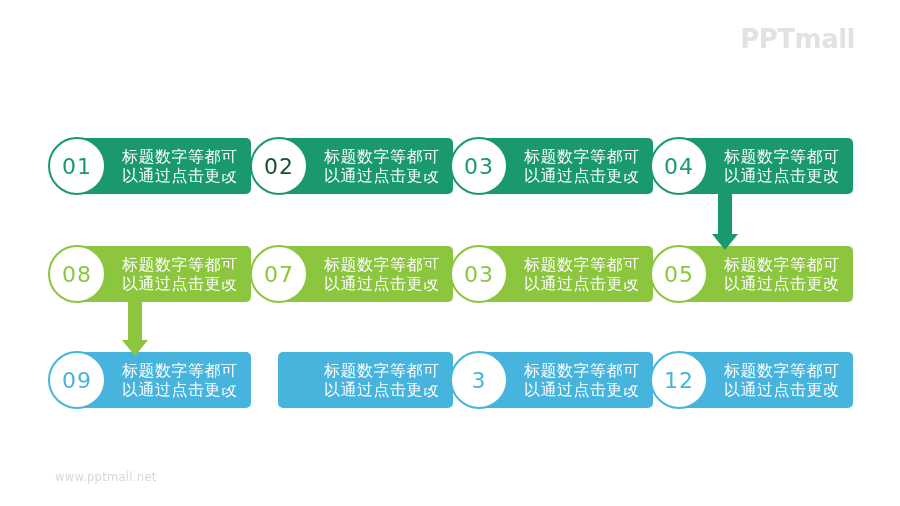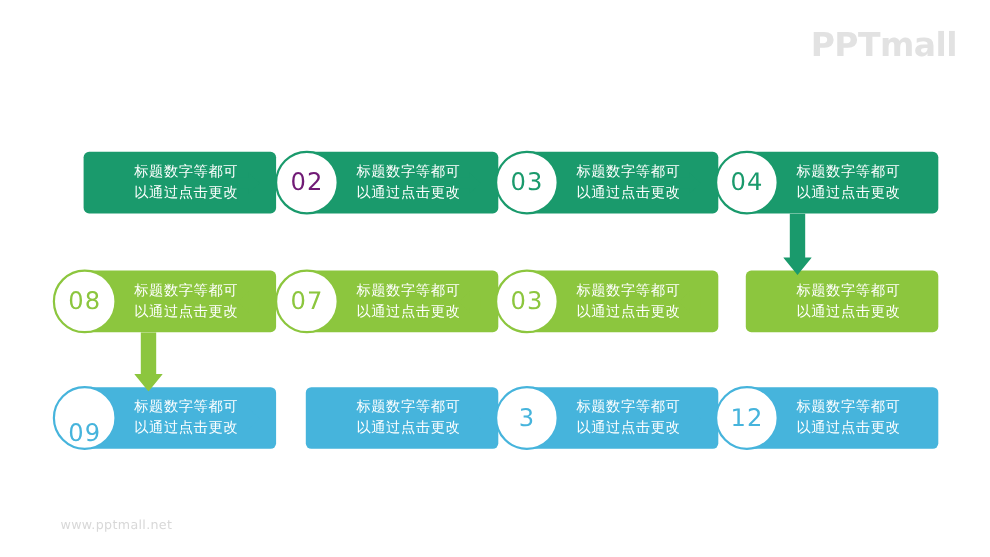--- a/index.html
+++ b/index.html
@@ -19,23 +19,23 @@
     position: absolute;
     left: 0;
     top: 0;
     width: 900px;
     height: 506px;
   }
 
   
   .brand-logo {
     position: absolute;
-    right: 30px;
+    right: 45px;
     top: 24px;
-    font-size: 30px;
+    font-size: 26px;
     letter-spacing: -0.5px;
     font-weight: bold;
     color: #e2e2e2;
     font-family: "DejaVu Sans", "Liberation Sans", sans-serif;
     user-select: none;
   }
   .footer-url {
     position: absolute;
     left: 55px;
     bottom: 22px;
@@ -70,21 +70,21 @@
     border-radius: 5px;
     box-sizing: border-box;
   }
 
   .item-text {
     position: absolute;
     left: 74px;
     top: 50%;
     transform: translateY(-50%);
     color: #ffffff;
-    font-size: 13px;
+    font-size: 16px;
     line-height: 19px;
     white-space: nowrap;
     letter-spacing: 0.5px;
   }
   .item-text span { display: block; }
 
   .item-circle {
     position: absolute;
     left: 0;
     top: -1px;
@@ -129,29 +129,32 @@
   <div class="brand-logo">PPTmall</div>
   <div class="footer-url">www.pptmall.net</div>
 
   <div class="row" id="row-1">
       <div class="item" style="left: 48px; width: 203px;">
         <div class="item-box" style="width: 175px; background: rgb(26, 154, 108);"></div>
         <div class="item-text">
           <span>标题数字等都可</span>
           <span>以通过点击更改</span>
         </div>
+        <div class="item-circle" style="border-color: rgb(26, 154, 108);">
+          <div class="item-number" style="color: rgb(26, 154, 108);">01</div>
+        </div>
       </div>
       <div class="item" style="left: 250px; width: 203px;">
         <div class="item-box" style="width: 175px; background: rgb(26, 154, 108);"></div>
         <div class="item-text">
           <span>标题数字等都可</span>
           <span>以通过点击更改</span>
         </div>
         <div class="item-circle" style="border-color: rgb(26, 154, 108);">
-          <div class="item-number" style="color: #701a75;">02</div>
+          <div class="item-number" style="color: #14532d;">02</div>
         </div>
       </div>
       <div class="item" style="left: 450px; width: 203px;">
         <div class="item-box" style="width: 175px; background: rgb(26, 154, 108);"></div>
         <div class="item-text">
           <span>标题数字等都可</span>
           <span>以通过点击更改</span>
         </div>
         <div class="item-circle" style="border-color: rgb(26, 154, 108); text-align: right;">
           <div class="item-number" style="color: rgb(26, 154, 108);">03</div>
@@ -213,20 +216,23 @@
         <div class="item-circle" style="border-color: rgb(140, 198, 62);">
           <div class="item-number" style="color: rgb(140, 198, 62);">03</div>
         </div>
       </div>
       <div class="item" style="left: 650px; width: 203px;">
         <div class="item-box" style="width: 175px; background: rgb(140, 198, 62);"></div>
         <div class="item-text">
           <span>标题数字等都可</span>
           <span>以通过点击更改</span>
         </div>
+        <div class="item-circle" style="border-color: rgb(140, 198, 62);">
+          <div class="item-number" style="color: rgb(140, 198, 62);">05</div>
+        </div>
       </div>
       <div class="h-arrow" style="left: 216px;">
         <svg width="20" height="19" viewBox="0 0 20 19">
           <polygon points="20,4.5 10,4.5 10,0 0,9.5 10,19 10,14.5 20,14.5" fill="#8cc63e"></polygon>
         </svg>
       </div>
       <div class="h-arrow" style="left: 417px;">
         <svg width="20" height="19" viewBox="0 0 20 19">
           <polygon points="20,4.5 10,4.5 10,0 0,9.5 10,19 10,14.5 20,14.5" fill="#8cc63e"></polygon>
         </svg>
@@ -237,21 +243,21 @@
         </svg>
       </div>
     </div>
   <div class="row" id="row-3">
       <div class="item" style="left: 48px; width: 203px;">
         <div class="item-box" style="width: 175px; background: rgb(70, 180, 220);"></div>
         <div class="item-text">
           <span>标题数字等都可</span>
           <span>以通过点击更改</span>
         </div>
-        <div class="item-circle" style="border-color: rgb(70, 180, 220); align-items: flex-end;">
+        <div class="item-circle" style="border-color: rgb(70, 180, 220);">
           <div class="item-number" style="color: rgb(70, 180, 220);">09</div>
         </div>
       </div>
       <div class="item" style="left: 250px; width: 203px;">
         <div class="item-box" style="width: 175px; background: rgb(70, 180, 220);"></div>
         <div class="item-text">
           <span>标题数字等都可</span>
           <span>以通过点击更改</span>
         </div>
       </div>

